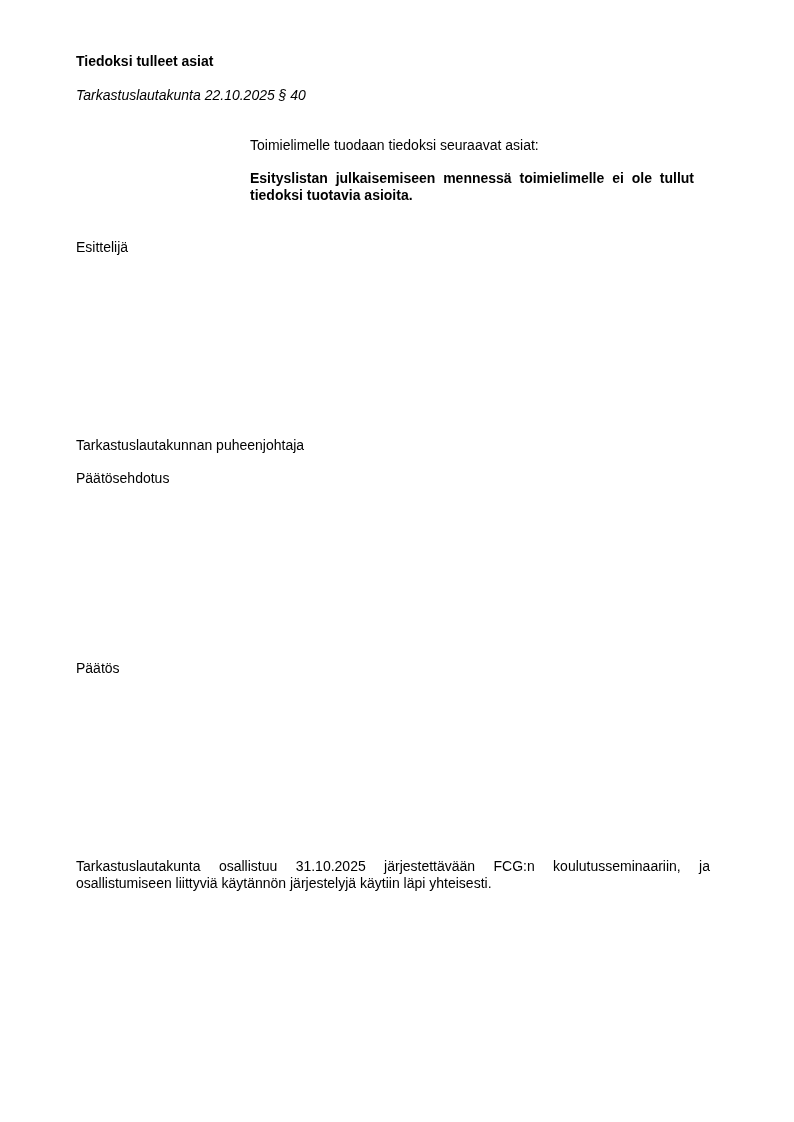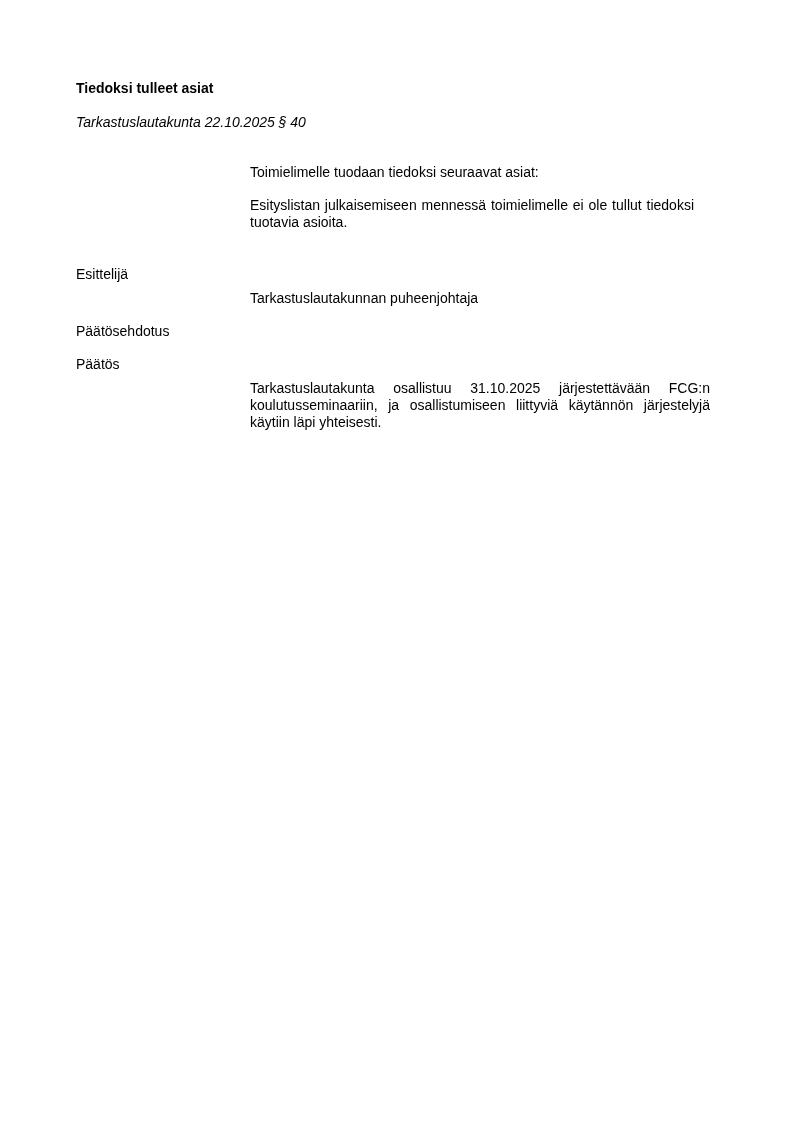--- a/index.html
+++ b/index.html
@@ -13,21 +13,21 @@
     font-family: "Liberation Sans", "DejaVu Sans", sans-serif;
     font-size: 14px;
     line-height: 17px;
     color: #000000;
     overflow: hidden;
   }
   .doc-page {
     box-sizing: border-box;
     width: 794px;
     height: 1122px;
-    padding: 80px 84px 0 76px;
+    padding: 53px 84px 0 76px;
     background: #ffffff;
   }
   .doc-title {
     font-size: 14px;
     font-weight: bold;
     margin: 0 0 17px 0;
   }
   .committee-line {
     margin: 0 0 33px 0;
     font-style: italic;
@@ -35,23 +35,25 @@
   
   .indent-block {
     margin-left: 174px;
   }
   .intro-line {
     margin: 0 0 16px 0;
   }
   .body-paragraph {
     margin: 0 16px 35px 0;
     text-align: justify;
+    font-weight: bold;
   }
   .field-row {
     display: flex;
+    flex-direction: column;
     align-items: flex-start;
     margin: 0 0 16px 0;
   }
   .field-label {
     width: 174px;
     flex: 0 0 174px;
   }
   .field-value {
     flex: 1 1 auto;
     text-align: justify;

